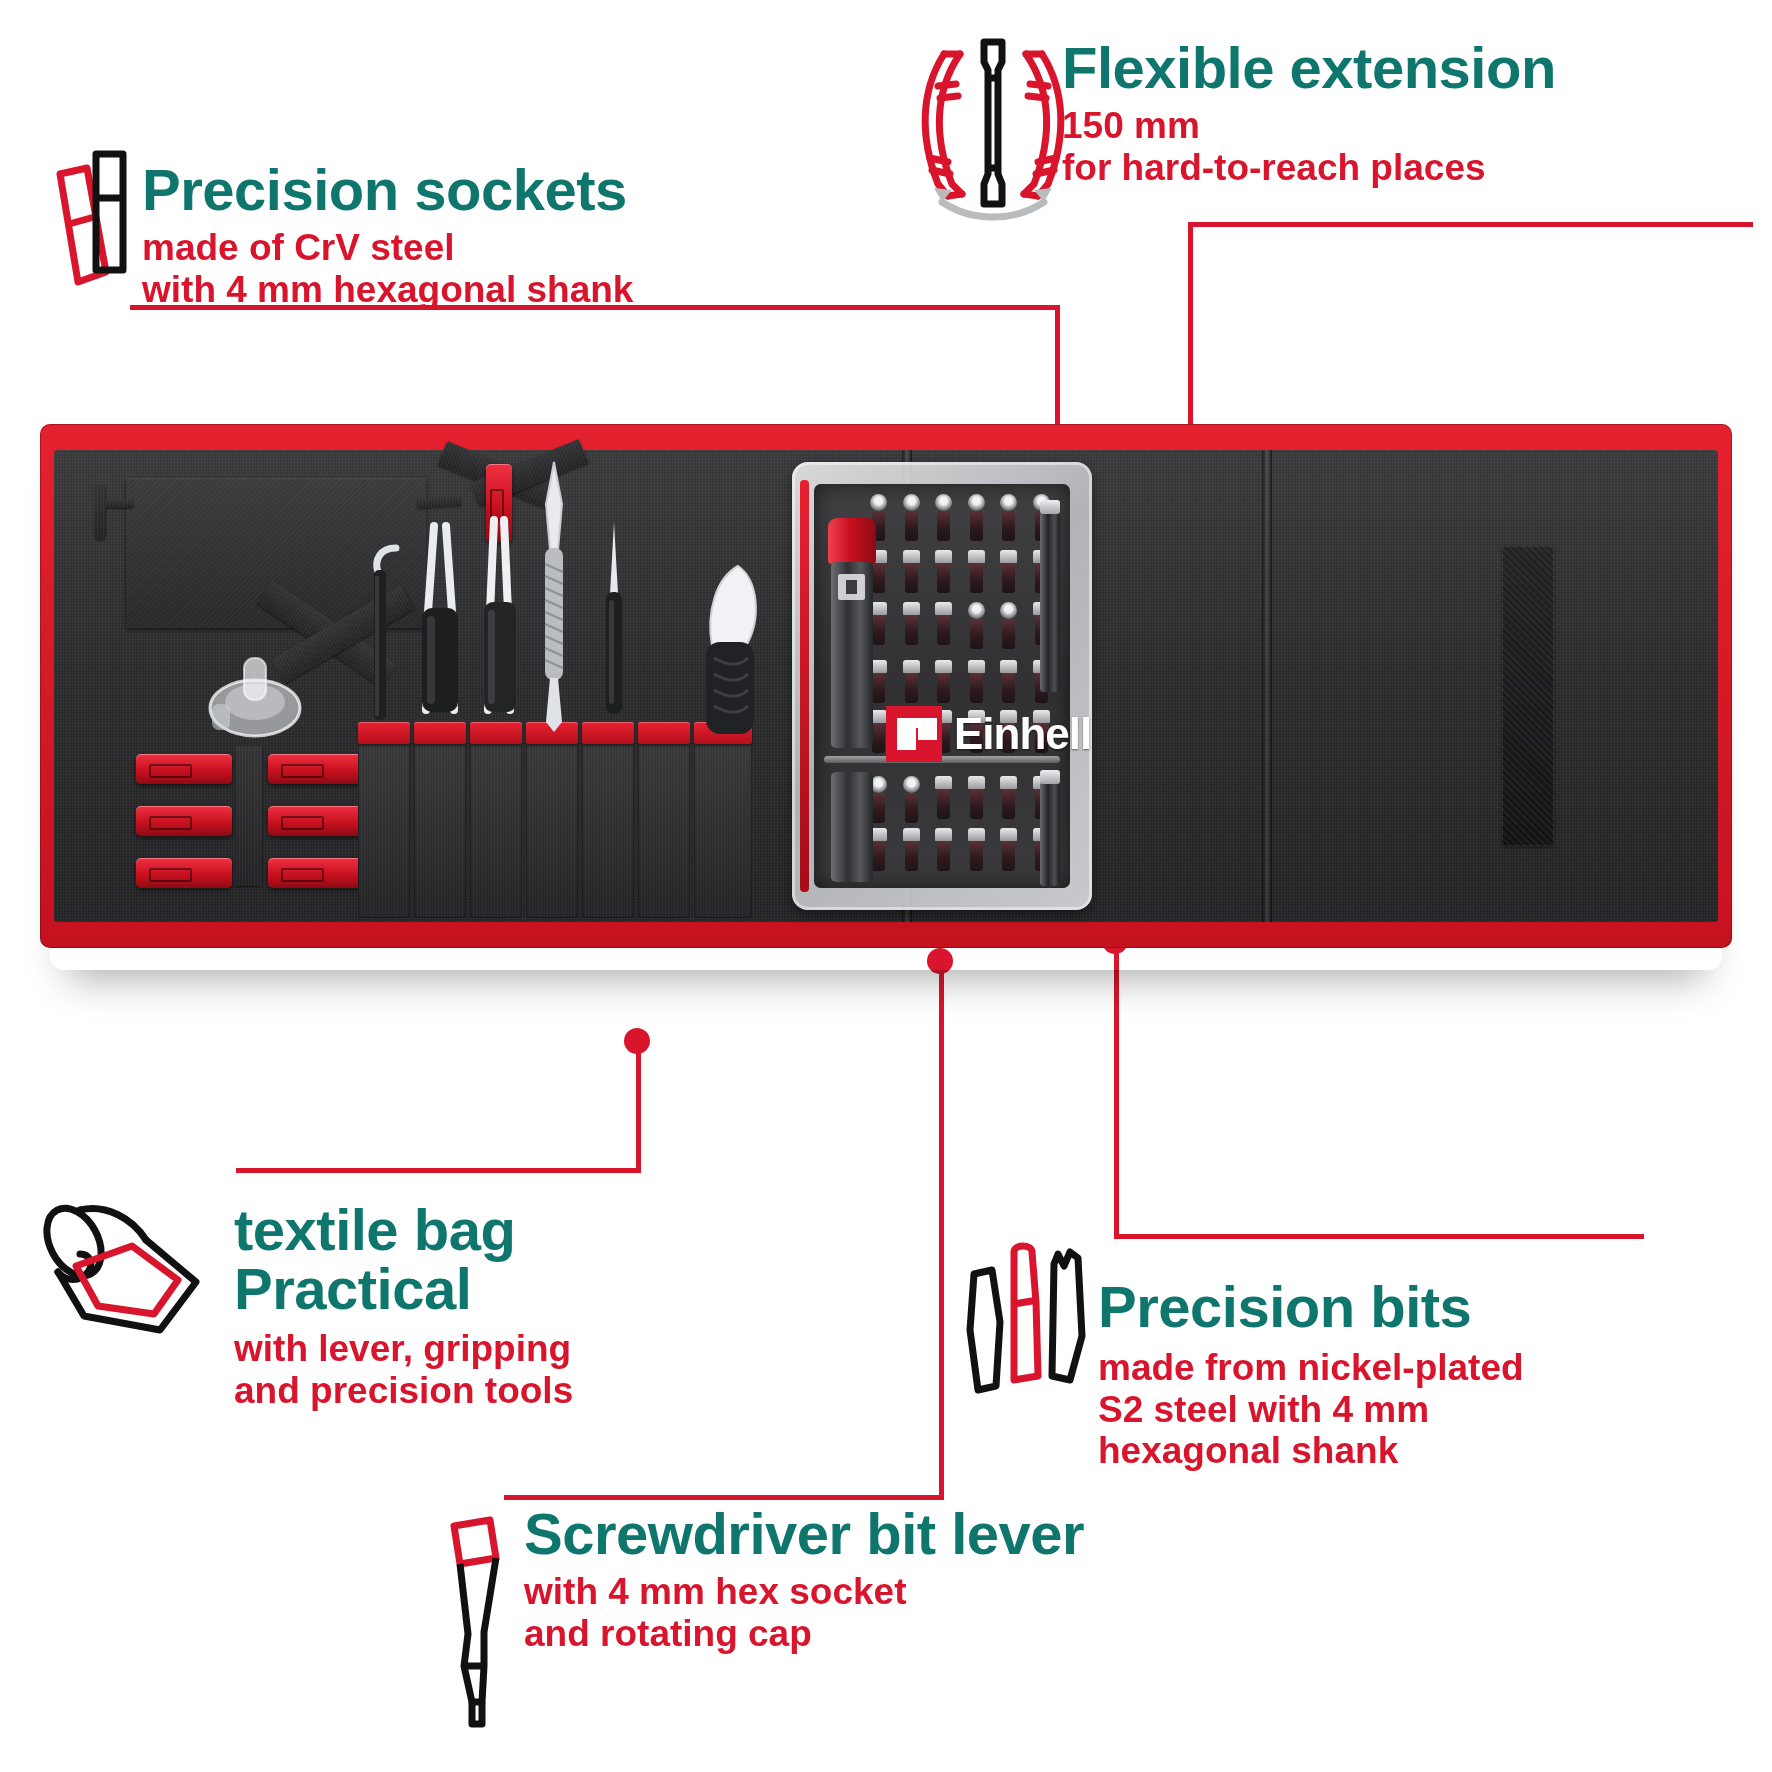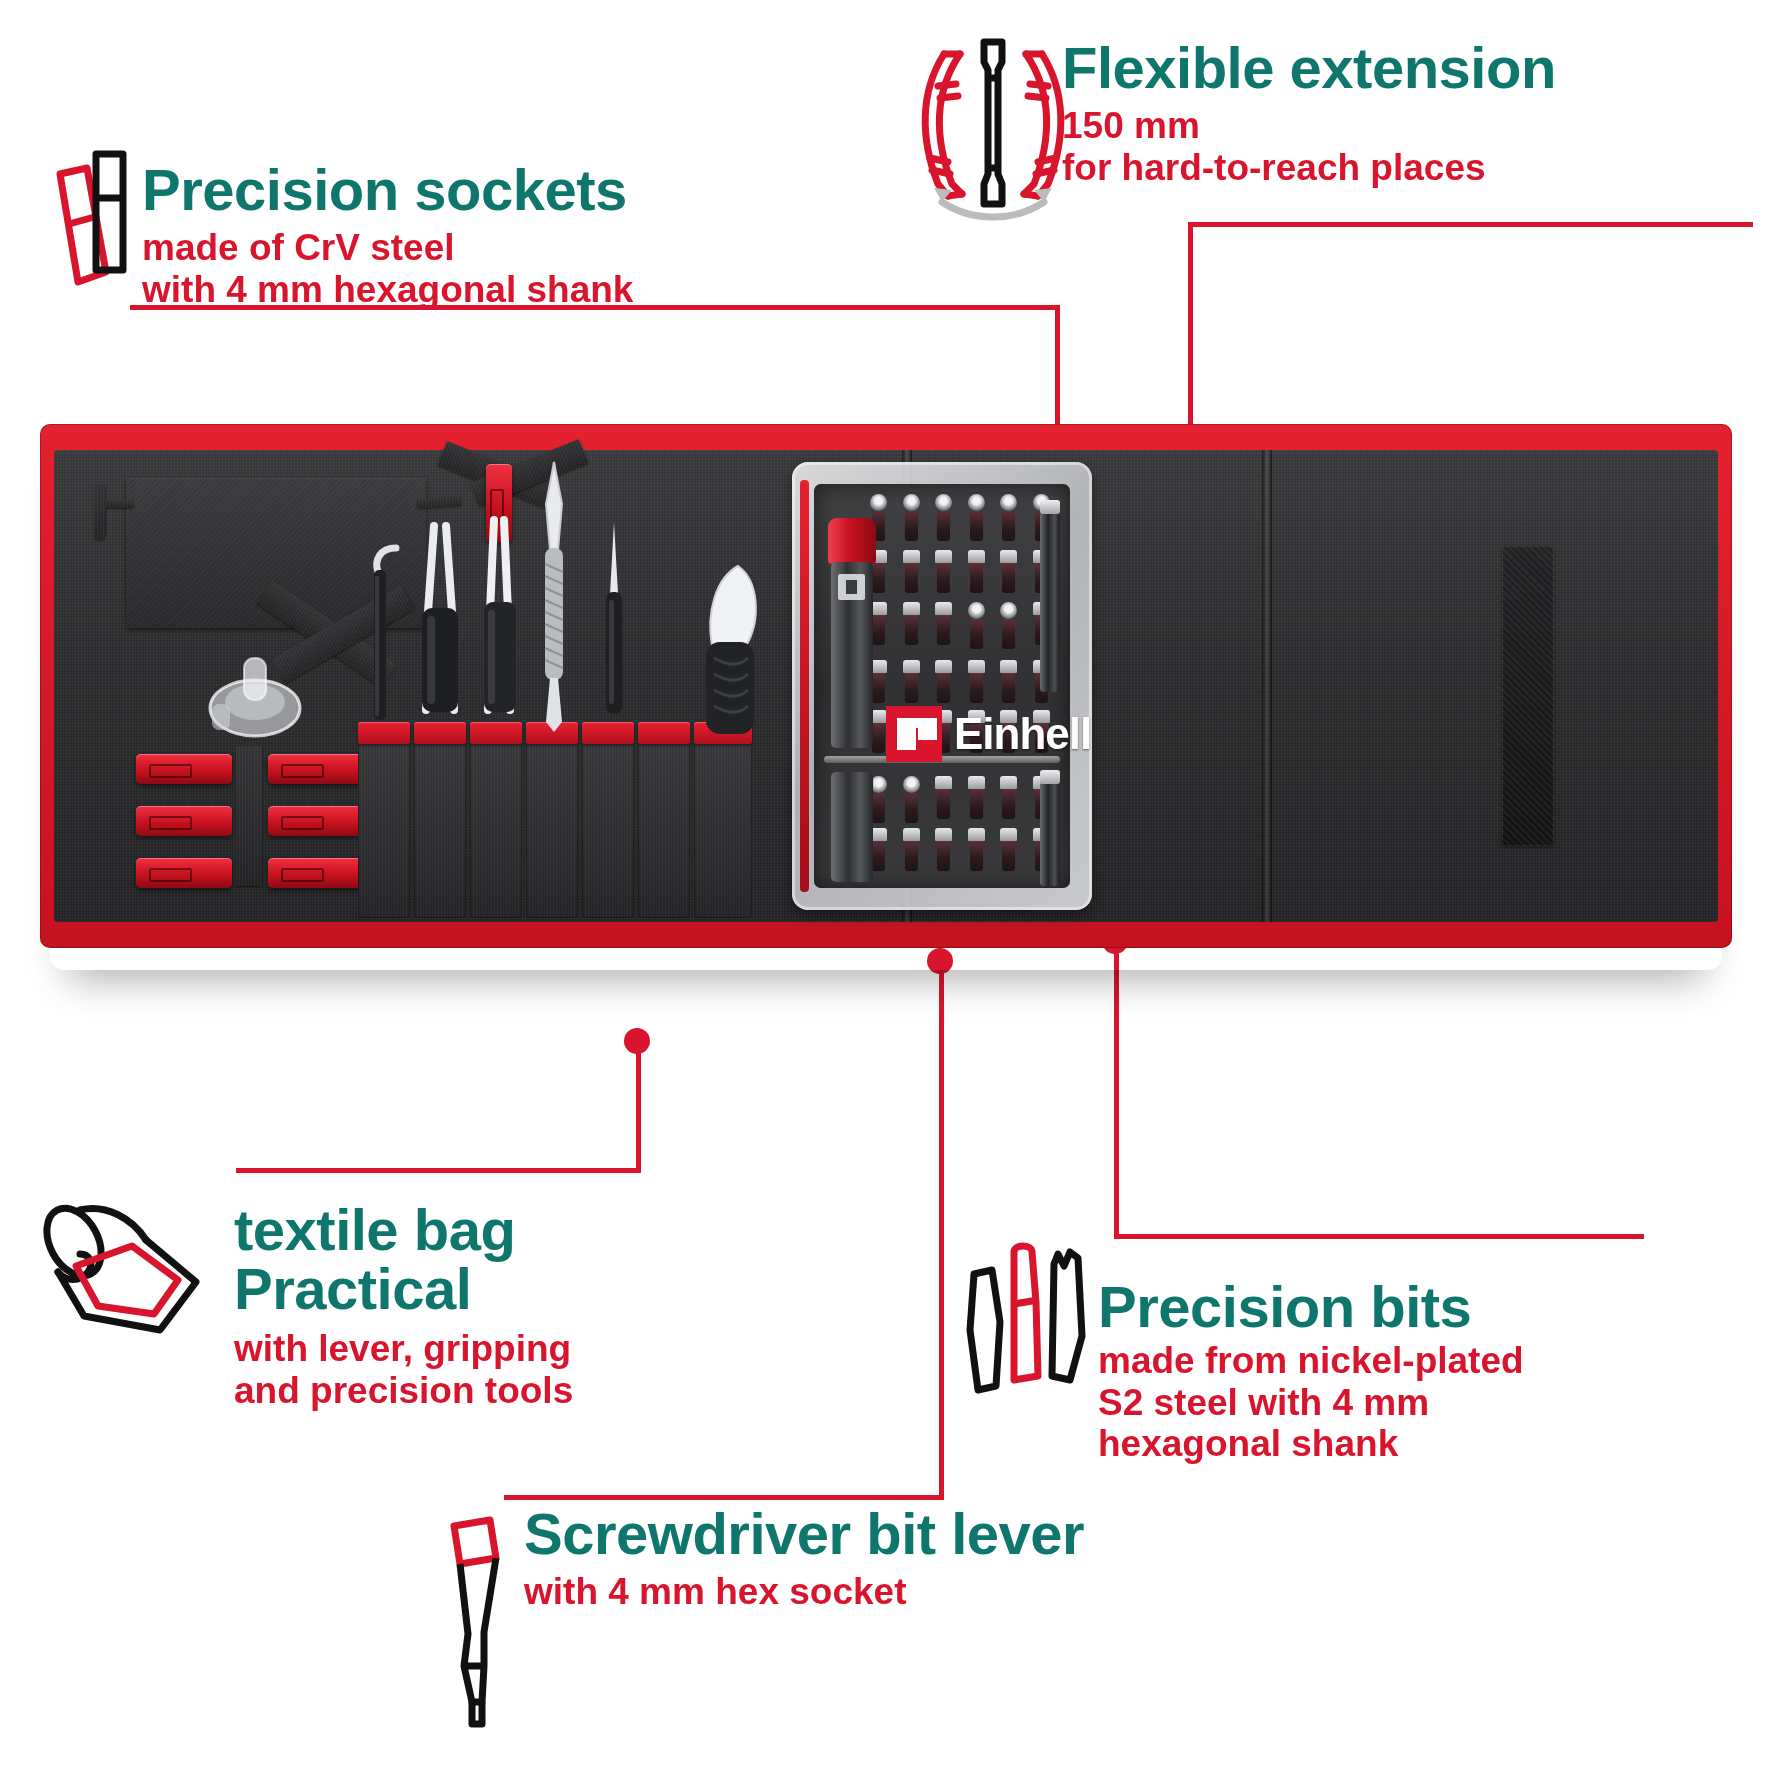--- a/index.html
+++ b/index.html
@@ -583,35 +583,36 @@
         <path d="M56 12 C56 4 74 4 74 12 L78 62 L80 136 L56 140 L56 64 Z"></path>
         <path d="M56 64 L80 60"></path>
       </g>
       <g fill="none" stroke="#111111" stroke-width="7" stroke-linejoin="round">
         <path d="M96 24 L100 14 L106 26 L112 12 L120 18 L124 96 L112 140 L94 136 Z"></path>
       </g>
     </svg>
   </div>
   <div class="callout" style="left:1098px;top:1277px;width:620px;">
     <div class="c-title" style="font-size:58px;">Precision bits</div>
-    <div class="c-body" style="font-size:37px;margin-top:4px;">made from nickel-plated</div>
+    <div class="c-body" style="font-size:37px;margin-top:11px;">made from nickel-plated</div>
     <div class="c-body" style="font-size:37px;">S2 steel with 4 mm</div>
     <div class="c-body" style="font-size:37px;">hexagonal shank</div>
   </div>
 
   <div class="icon" style="left:438px;top:1516px;">
     <svg width="80" height="214" viewBox="0 0 80 214">
       <g fill="none" stroke="#d8152c" stroke-width="7" stroke-linejoin="round">
         <path d="M16 10 L52 4 L58 42 L22 48 Z"></path>
       </g>
       <g fill="none" stroke="#111111" stroke-width="7" stroke-linejoin="round">
         <path d="M22 48 L30 118 L26 150 L34 186 L44 186 L46 150 L46 116 L58 42"></path>
         <path d="M26 150 L46 150"></path>
         <path d="M34 186 L34 208 L44 208 L44 186"></path>
       </g>
     </svg>
   </div>
   <div class="callout" style="left:524px;top:1504px;width:760px;">
     <div class="c-title" style="font-size:58px;">Screwdriver bit lever</div>
     <div class="c-body" style="font-size:37px;margin-top:8px;">with 4 mm hex socket</div>
+    <div class="c-body" style="font-size:37px;">and rotating cap</div>
   </div>
 
 </div>
 
 </body></html>

